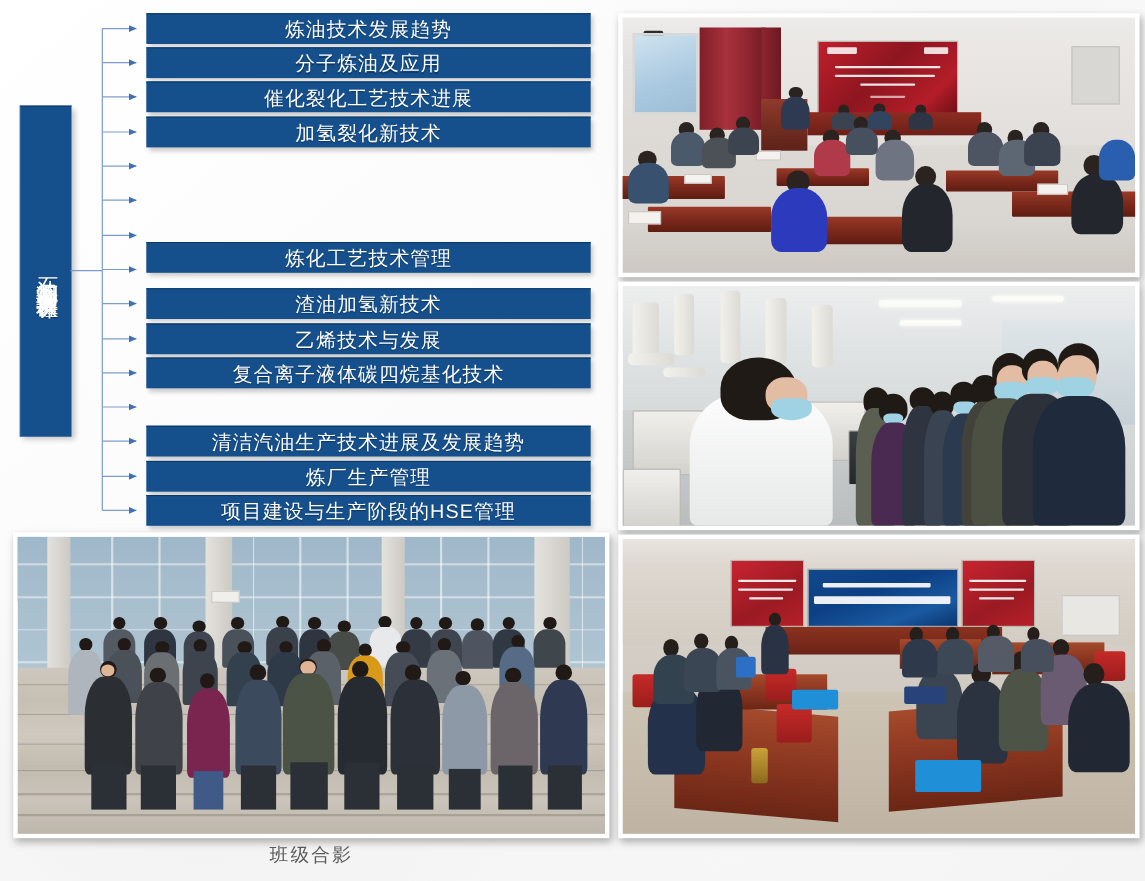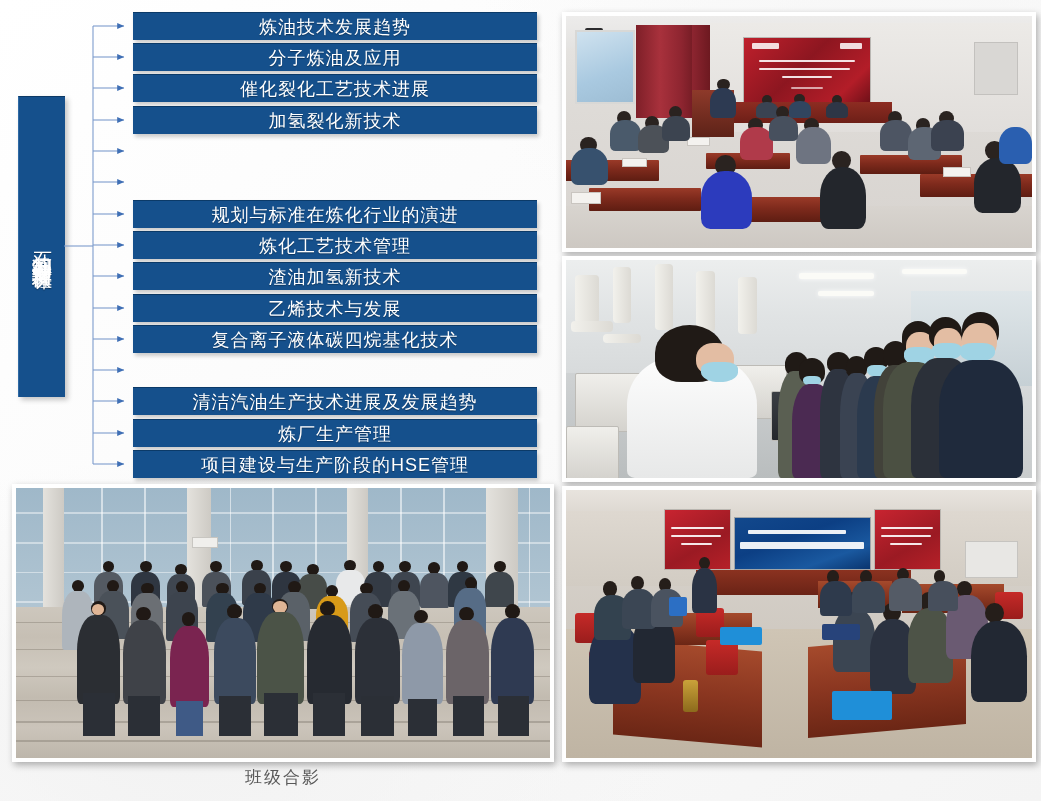--- a/index.html
+++ b/index.html
@@ -204,24 +204,21 @@
       </div>
     <div class="course-box" style="top:43px">
         <span class="ctext">分子炼油及应用</span>
       </div>
     <div class="course-box" style="top:74px">
         <span class="ctext">催化裂化工艺技术进展</span>
       </div>
     <div class="course-box" style="top:106px">
         <span class="ctext">加氢裂化新技术</span>
       </div>
-    <div class="course-box" style="top:200px">
-        <span class="ctext">规划与标准在炼化行业的演进</span>
-      </div>
-    <div class="course-box" style="top:231px">
+    <div class="course-box" style="top:220px">
         <span class="ctext">炼化工艺技术管理</span>
       </div>
     <div class="course-box" style="top:294px">
         <span class="ctext">乙烯技术与发展</span>
       </div>
     <div class="course-box" style="top:262px">
         <span class="ctext">渣油加氢新技术</span>
       </div>
     <div class="course-box" style="top:325px">
         <span class="ctext">复合离子液体碳四烷基化技术</span>

